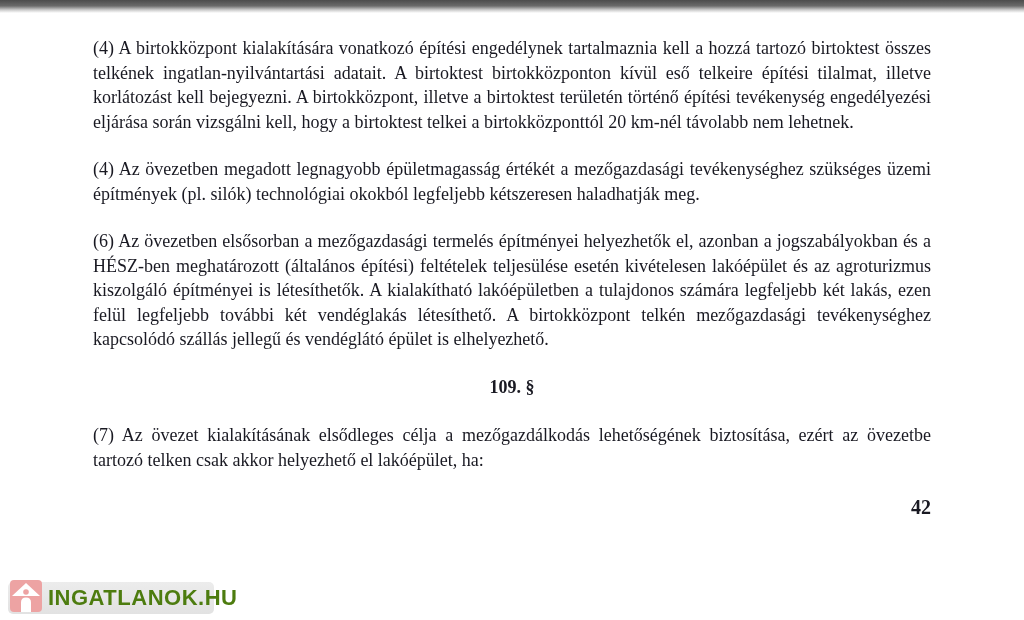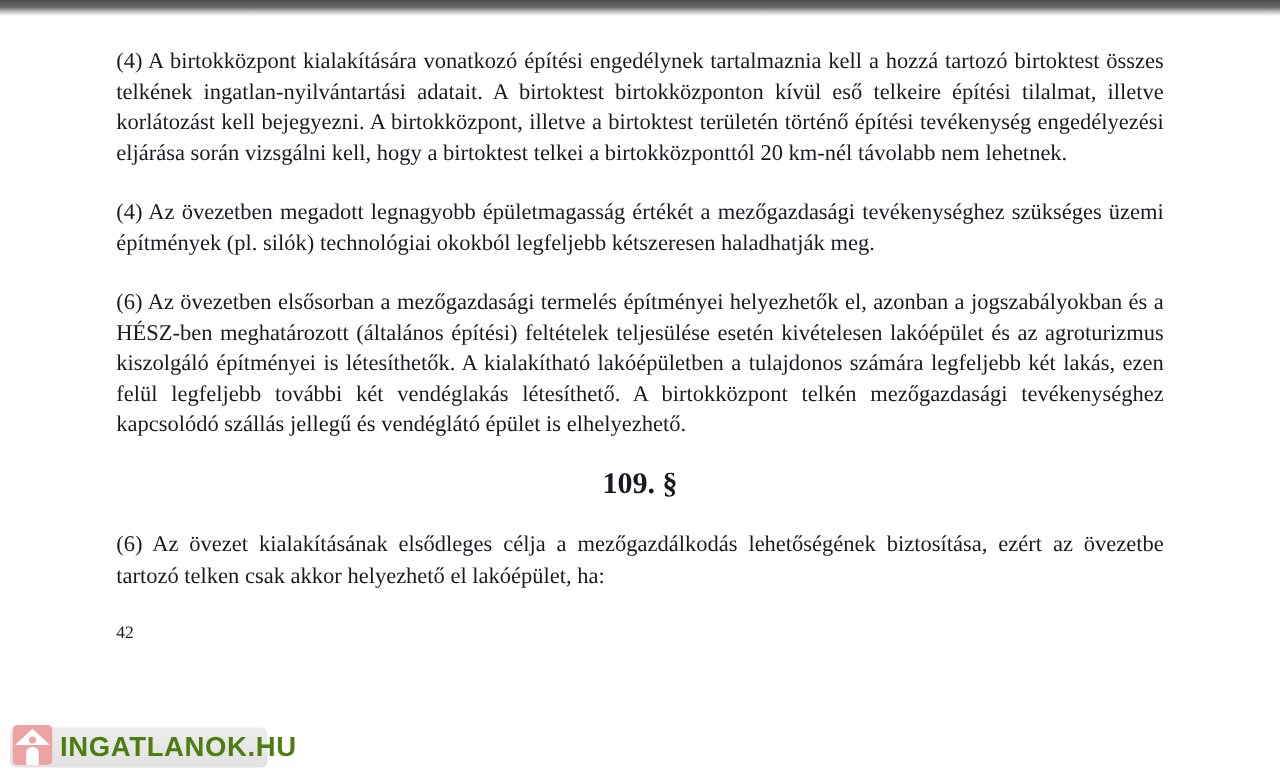--- a/index.html
+++ b/index.html
@@ -32,30 +32,31 @@
     width: 838px;
     padding-top: 8px;
     font-size: 18px;
     line-height: 24.5px;
     text-align: justify;
   }
   .content p {
     margin: 16px 0 23px 0;
   }
   .section-heading {
-    font-size: 24px;
+    font-size: 18px;
     font-weight: bold;
     text-align: center;
     margin: 14px 0 24px 0;
     line-height: 24.5px;
   }
   .page-number {
-    text-align: left;
+    text-align: right;
     margin-top: 14px;
-    font-size: 14px;
+    font-size: 20px;
+    font-weight: bold;
   }
   
   .watermark {
     position: absolute;
     left: 8px;
     top: 580px;
     width: 230px;
     height: 36px;
   }
   .watermark-badge {
@@ -91,21 +92,21 @@
 
 <div class="page">
 
   <div class="scan-edge"></div>
 
   <div class="content">
     <p>(4) A birtokközpont kialakítására vonatkozó építési engedélynek tartalmaznia kell a hozzá tartozó birtoktest összes telkének ingatlan-nyilvántartási adatait. A birtoktest birtokközponton kívül eső telkeire építési tilalmat, illetve korlátozást kell bejegyezni. A birtokközpont, illetve a birtoktest területén történő építési tevékenység engedélyezési eljárása során vizsgálni kell, hogy a birtoktest telkei a birtokközponttól 20 km-nél távolabb nem lehetnek.</p>
     <p>(4) Az övezetben megadott legnagyobb épületmagasság értékét a mezőgazdasági tevékenységhez szükséges üzemi építmények (pl. silók) technológiai okokból legfeljebb kétszeresen haladhatják meg.</p>
     <p>(6) Az övezetben elsősorban a mezőgazdasági termelés építményei helyezhetők el, azonban a jogszabályokban és a HÉSZ-ben meghatározott (általános építési) feltételek teljesülése esetén kivételesen lakóépület és az agroturizmus kiszolgáló építményei is létesíthetők. A kialakítható lakóépületben a tulajdonos számára legfeljebb két lakás, ezen felül legfeljebb további két vendéglakás létesíthető. A birtokközpont telkén mezőgazdasági tevékenységhez kapcsolódó szállás jellegű és vendéglátó épület is elhelyezhető.</p>
     <div class="section-heading">109. §</div>
-    <p>(6) Az övezet kialakításának elsődleges célja a mezőgazdálkodás lehetőségének biztosítása, ezért az övezetbe tartozó telken csak akkor helyezhető el lakóépület, ha:</p>
+    <p>(7) Az övezet kialakításának elsődleges célja a mezőgazdálkodás lehetőségének biztosítása, ezért az övezetbe tartozó telken csak akkor helyezhető el lakóépület, ha:</p>
     <div class="page-number">42</div>
   </div>
 
   <div class="watermark">
     <div class="watermark-badge"></div>
     <svg class="house-icon" viewBox="0 0 32 32" xmlns="http://www.w3.org/2000/svg" aria-hidden="true">
       <rect x="0" y="0" width="32" height="32" rx="4" fill="#eda3a3"></rect>
       <polygon points="2,16 16,3 30,16" fill="#ffffff"></polygon>
       <circle cx="16" cy="12" r="2.8" fill="#eda3a3"></circle>
       <path d="M11,32 L11,22.5 Q11,17.5 16,17.5 Q21,17.5 21,22.5 L21,32 Z" fill="#ffffff"></path>

